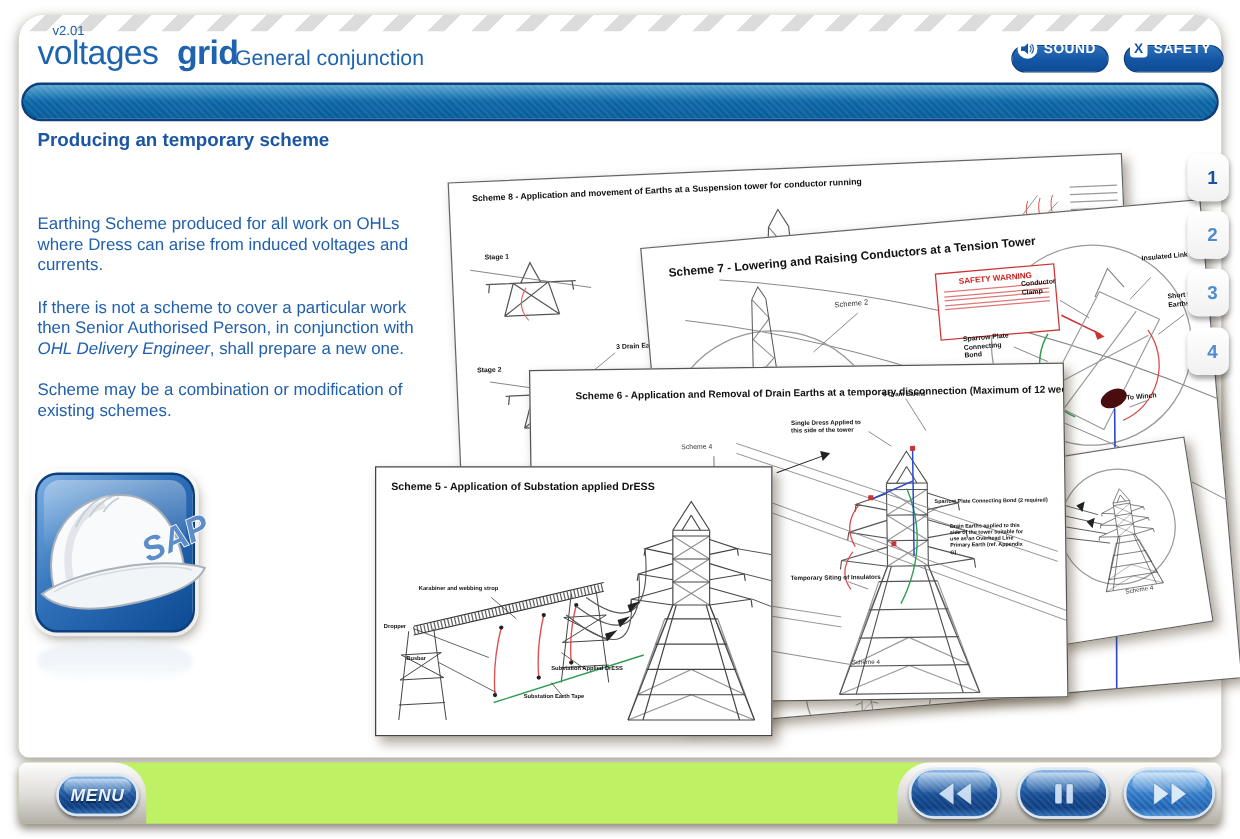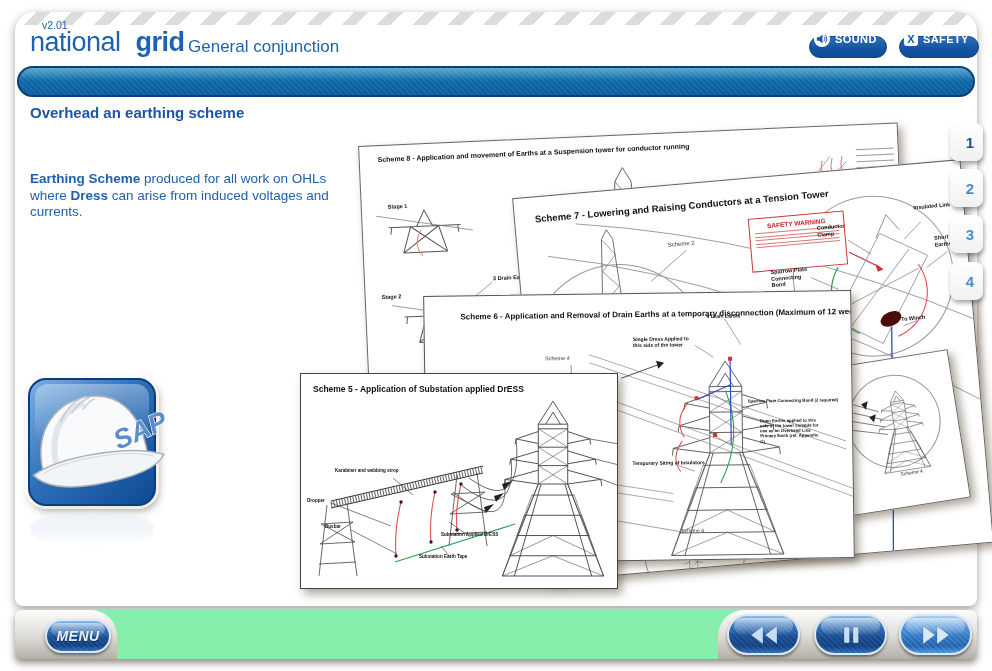--- a/index.html
+++ b/index.html
@@ -33,21 +33,21 @@
   #banner { left:17px; top:66px; width:958px; height:31px; border-radius:16px; z-index:9;
     border:2px solid #0e3f7d;
     background: linear-gradient(180deg, rgba(255,255,255,.28), rgba(255,255,255,0) 45%),
       repeating-linear-gradient(45deg, rgba(255,255,255,.07) 0 2px, rgba(0,0,0,0) 2px 4px),
       linear-gradient(180deg,#1d83bd,#0a64a4 55%,#085c9a); }
 
   
   #page-title { left:30px; top:104px; font-size:15px; font-weight:bold; color:#1b55a5; z-index:8; }
   #copy { left:30px; top:171px; width:318px; color:#2160ae; font-size:13.5px; line-height:16.5px; z-index:8; }
   #copy p { margin:0 0 17px 0; }
-  .b { font-weight:bold; } .i { font-style:italic; }
+  .b { font-weight:normal; } .i { font-style:italic; }
 
   
   .page { background:#fff; border:1px solid #666; box-shadow:4px 5px 9px rgba(70,55,30,.45); overflow:hidden; }
   #pageA { left:365px; top:134px; width:540px; height:330px; transform:rotate(-2.5deg); z-index:2; }
   #pageB { left:528px; top:178px; width:450px; height:385px; transform:rotate(-5deg);   z-index:3; }
   #pageE { left:835px; top:358px; width:125px; height:150px; transform:rotate(-9deg);   z-index:4; }
   #pageC { left:425px; top:293px; width:428px; height:268px; transform:rotate(-0.8deg); z-index:5; border-color:#555;}
   #pageD { left:300px; top:373px; width:318px; height:216px; z-index:6; border-color:#444; }
   .art { position:absolute; left:0; top:0; }
   .ptitle { position:absolute; font-weight:bold; color:#111; white-space:nowrap; }
@@ -69,21 +69,21 @@
     background:linear-gradient(180deg, rgba(230,238,246,.85), rgba(180,200,225,.25) 55%, rgba(180,200,225,0));
     filter:blur(1.5px); opacity:.75; }
 
   
   .tab { left:950px; width:33px; height:38px; background:linear-gradient(180deg,#ffffff,#f1f1f1);
     border-radius:8px; box-shadow:1px 3px 4px rgba(0,0,0,.35); display:flex; align-items:center;
     justify-content:center; padding-left:7px; font-size:15px; font-weight:bold; z-index:8; cursor:pointer; }
   .tab.active { color:#17549e; } .tab.idle { color:#4f8ccd; }
 
   
-  #footer { left:15px; top:610px; width:962px; height:49px; background:#86efac; border-radius:6px;
+  #footer { left:15px; top:610px; width:962px; height:49px; background:#bef264; border-radius:6px;
     box-shadow:0 4px 7px rgba(40,30,10,.5); z-index:9; }
   .graypanel { position:absolute; top:0; height:49px;
     background:linear-gradient(180deg,#fdfdfd,#dddbd7 55%,#b3afa8); }
   #menu-panel { left:0; width:102px; border-radius:6px 26px 0 6px; }
   #nav-panel  { left:703px; width:259px; border-radius:26px 6px 6px 0; }
   .navbtn { position:absolute; border-radius:21px; border:2px solid #dbe7f3; cursor:pointer;
     background: repeating-linear-gradient(45deg, rgba(255,255,255,.07) 0 2px, rgba(0,0,0,0) 2px 4px),
       linear-gradient(180deg,#8fb9e4 0%,#3e7cc0 20%,#14498f 58%,#0f3f82 82%,#2f6cb4 100%);
     box-shadow:0 2px 3px rgba(0,0,0,.45); }
   .navbtn.lite { background: repeating-linear-gradient(45deg, rgba(255,255,255,.1) 0 2px, rgba(0,0,0,0) 2px 4px),
@@ -126,43 +126,45 @@
   </defs>
 </svg>
 
 <div id="stage">
 
   <div id="card" class="abs">
     <div id="stripes" class="abs"></div>
   </div>
 
   <div id="version" class="abs">v2.01</div>
-  <div id="logo" class="abs"><span class="n1">national</span><span class="n2">grid</span></div>
+  <div id="logo" class="abs"><span class="n1">voltages</span><span class="n2">grid</span></div>
   <div id="module-title" class="abs">General conjunction</div>
 
   <div id="sound-btn" class="abs pillbtn">
     <span class="icn-circle">
       <svg width="12" height="12" viewBox="0 0 14 14">
           <polygon points="1,5 4,5 7.5,1.8 7.5,12.2 4,9 1,9" fill="#1456a3"></polygon>
           <path d="M9.2,4.2 A4,4 0 0 1 9.2,9.8 M10.8,2.6 A6.4,6.4 0 0 1 10.8,11.4" fill="none" stroke="#1456a3" stroke-width="1.1"></path>
         </svg>
     </span>
     <span>SOUND</span>
   </div>
   <div id="close-btn" class="abs pillbtn">
     <span class="icn-square">X</span>
     <span>SAFETY</span>
   </div>
 
   <div id="banner" class="abs"></div>
 
-  <div id="page-title" class="abs">Overhead an earthing scheme</div>
+  <div id="page-title" class="abs">Producing an temporary scheme</div>
 
   <div id="copy" class="abs">
     <p><span class="b">Earthing Scheme</span><span> produced for all work on OHLs where </span><span class="b">Dress</span><span> can arise from induced voltages and currents.</span></p>
+    <p><span>If there is not a scheme to cover a particular work then </span><span class="b">Senior Authorised Person</span><span>, in conjunction with </span><span class="i">OHL Delivery Engineer</span><span>, shall prepare a new one.</span></p>
+    <p>Scheme may be a combination or modification of existing schemes.</p>
   </div>
 
   <div id="pageA" class="abs page">
     <svg class="art" width="540" height="330" viewBox="0 0 540 330">
       <use href="#ttop" transform="translate(62,78)" stroke="#555" stroke-width="1"></use>
       <use href="#ttop" transform="translate(74,168)" stroke="#555" stroke-width="1"></use>
       <use href="#ttop" transform="translate(80,258)" stroke="#555" stroke-width="1"></use>
       <path d="M14,70 L110,88 M26,160 L122,178 M32,250 L128,268" stroke="#777" stroke-width=".7" fill="none"></path>
       <path d="M58,86 q-9,14 1,26 M70,176 q-9,14 1,26 M76,266 q-9,13 1,25" stroke="#d66" stroke-width=".9" fill="none"></path>
       <path d="M127,141 L98,163" stroke="#666" stroke-width=".6"></path>

